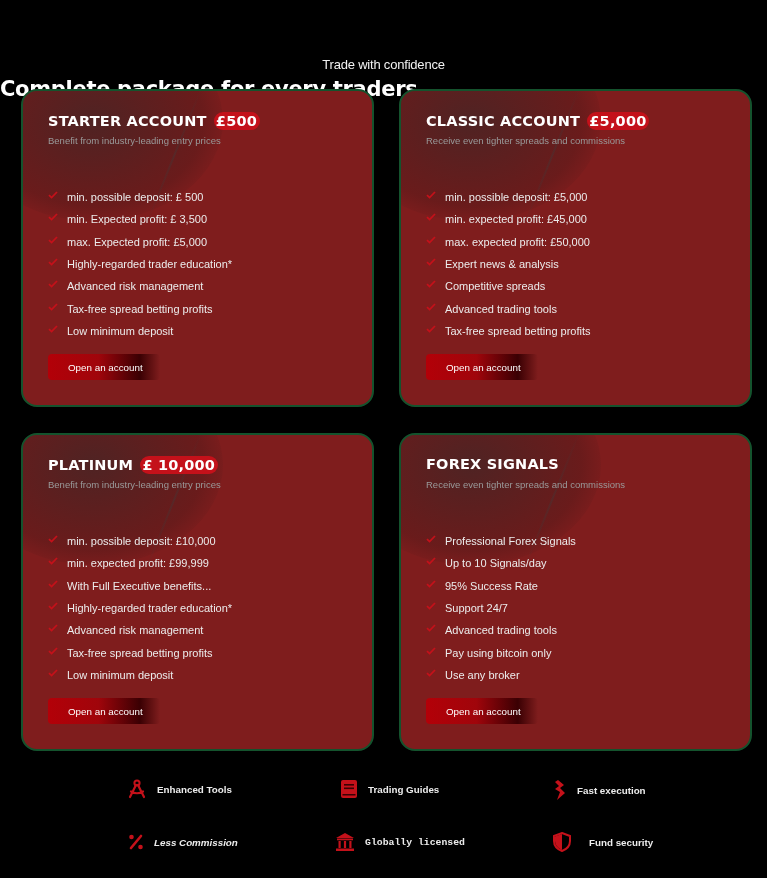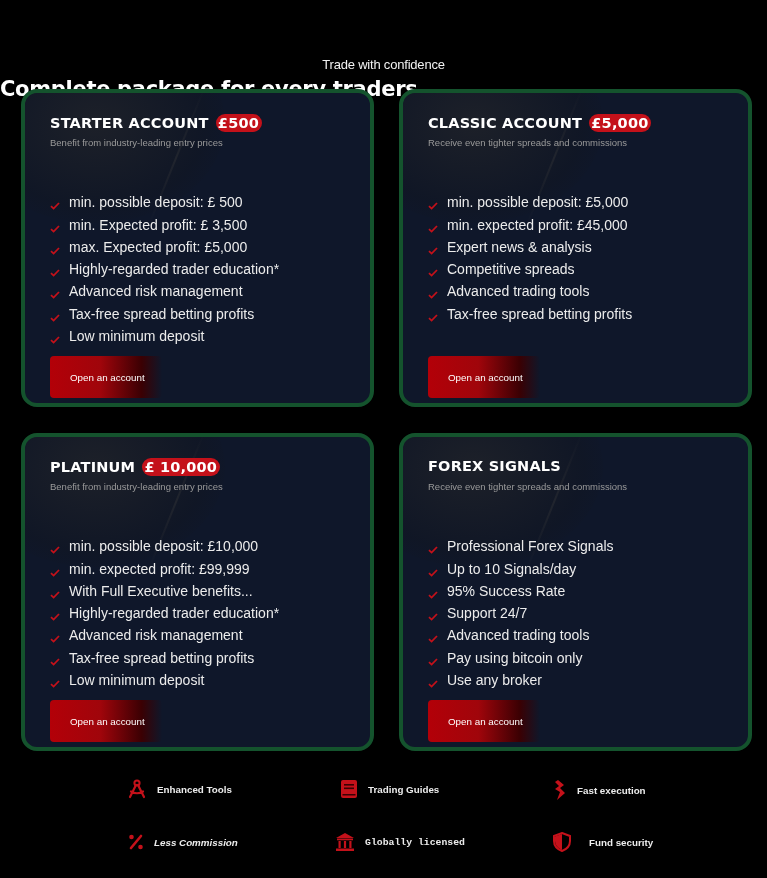--- a/index.html
+++ b/index.html
@@ -2,37 +2,37 @@
 <html><head>
   <meta charset="utf-8">
   <style>
     * { box-sizing: border-box; margin: 0; padding: 0; }
     html, body { width: 767px; height: 878px; background: #000; overflow: hidden; }
     body { font-family: "Liberation Sans", "DejaVu Sans", sans-serif; color: #fff; position: relative; }
 
     .eyebrow { position: absolute; top: 16px; left: 0; width: 767px; text-align: center; font-size: 13px; color: #f2f2f2; letter-spacing: -0.2px; margin-top: 41px; }
     .headline { position: absolute; top: 38px; left: 0; width: 767px; font-size: 21px; font-weight: bold; color: #fff; font-family: "DejaVu Sans", sans-serif; letter-spacing: -0.3px; margin-top: 39px; }
 
-    .card { position: absolute; width: 353px; height: 318px; border: 4px solid #14532d; border-radius: 16px; background: #0f172a; overflow: hidden; padding-left: 40px; }
+    .card { position: absolute; width: 353px; height: 318px; border: 2px solid #14532d; border-radius: 16px; background: #7f1d1d; overflow: hidden; padding-left: 40px; }
     .card::before { content: ""; position: absolute; left: -60px; top: -70px; width: 260px; height: 200px; border-radius: 50%; background: radial-gradient(ellipse at center, rgba(40,40,40,0.55) 0%, rgba(20,20,20,0.2) 60%, rgba(0,0,0,0) 75%); pointer-events: none; }
     .card::after { content: ""; position: absolute; left: 150px; top: -10px; width: 2px; height: 150px; background: linear-gradient(180deg, rgba(50,50,50,0.0), rgba(60,60,60,0.35), rgba(0,0,0,0)); transform: rotate(22deg); pointer-events: none; }
     .c1 { left: 21px; top: 89px; }
     .c2 { left: 399px; top: 89px; }
     .c3 { left: 21px; top: 433px; }
     .c4 { left: 399px; top: 433px; }
 
     .card-title { position: absolute; left: 25px; top: 21px; font-family: "DejaVu Sans", sans-serif; font-weight: bold; font-size: 14.5px; letter-spacing: 0.2px; color: #fff; white-space: nowrap; z-index: 1; }
     .price { display: inline-block; background: #c4111a; color: #fff; border-radius: 10px; padding: 1px 3px 1px 2px; margin-left: 2px; }
     .card-sub { position: absolute; left: 25px; top: 44px; font-size: 9.5px; color: #9a9a9a; z-index: 1; }
 
     .features { position: absolute; left: 25px; top: 95px; list-style: none; z-index: 1; }
-    .features li { height: 22.3px; display: flex; align-items: flex-end; font-size: 14px; color: #ececec; white-space: nowrap; }
+    .features li { height: 22.3px; display: flex; align-items: center; font-size: 11px; color: #ececec; white-space: nowrap; }
     .check { width: 10px; height: 8px; margin-right: 9px; margin-top: -4px; display: inline-block; }
 
-    .btn { position: absolute; left: 25px; top: 263px; width: 112px; height: 42px; border-radius: 4px; border: none; background: linear-gradient(90deg, #b30008 0%, #a0050b 45%, #3a0003 82%, rgba(0,0,0,0) 100%); color: #fff; font-size: 9.8px; font-family: "Liberation Sans", sans-serif; text-align: left; padding-left: 20px; cursor: pointer; z-index: 1; }
+    .btn { position: absolute; left: 25px; top: 263px; width: 112px; height: 26px; border-radius: 4px; border: none; background: linear-gradient(90deg, #b30008 0%, #a0050b 45%, #3a0003 82%, rgba(0,0,0,0) 100%); color: #fff; font-size: 9.8px; font-family: "Liberation Sans", sans-serif; text-align: left; padding-left: 20px; cursor: pointer; z-index: 1; }
 
     .feat { position: absolute; display: flex; align-items: center; font-size: 9.8px; font-weight: bold; color: #ececec; white-space: nowrap; }
     .feat svg { margin-right: 10px; }
   </style>
 </head>
 <body>
 
 <div class="eyebrow">Trade with confidence</div>
 <h1 class="headline">Complete package for every traders</h1>
 
@@ -94,20 +94,26 @@
         <svg class="check" viewBox="0 0 10 8">
           <path d="M1 4.2 L3.6 6.6 L9 1" stroke="#c4111a" stroke-width="1.8" fill="none"></path>
         </svg>
         <span>min. possible deposit: £5,000</span>
       </li>
     <li>
         <svg class="check" viewBox="0 0 10 8">
           <path d="M1 4.2 L3.6 6.6 L9 1" stroke="#c4111a" stroke-width="1.8" fill="none"></path>
         </svg>
         <span>min. expected profit: £45,000</span>
+      </li>
+    <li>
+        <svg class="check" viewBox="0 0 10 8">
+          <path d="M1 4.2 L3.6 6.6 L9 1" stroke="#c4111a" stroke-width="1.8" fill="none"></path>
+        </svg>
+        <span>max. expected profit: £50,000</span>
       </li>
     <li>
         <svg class="check" viewBox="0 0 10 8">
           <path d="M1 4.2 L3.6 6.6 L9 1" stroke="#c4111a" stroke-width="1.8" fill="none"></path>
         </svg>
         <span>Expert news &amp; analysis</span>
       </li>
     <li>
         <svg class="check" viewBox="0 0 10 8">
           <path d="M1 4.2 L3.6 6.6 L9 1" stroke="#c4111a" stroke-width="1.8" fill="none"></path>

